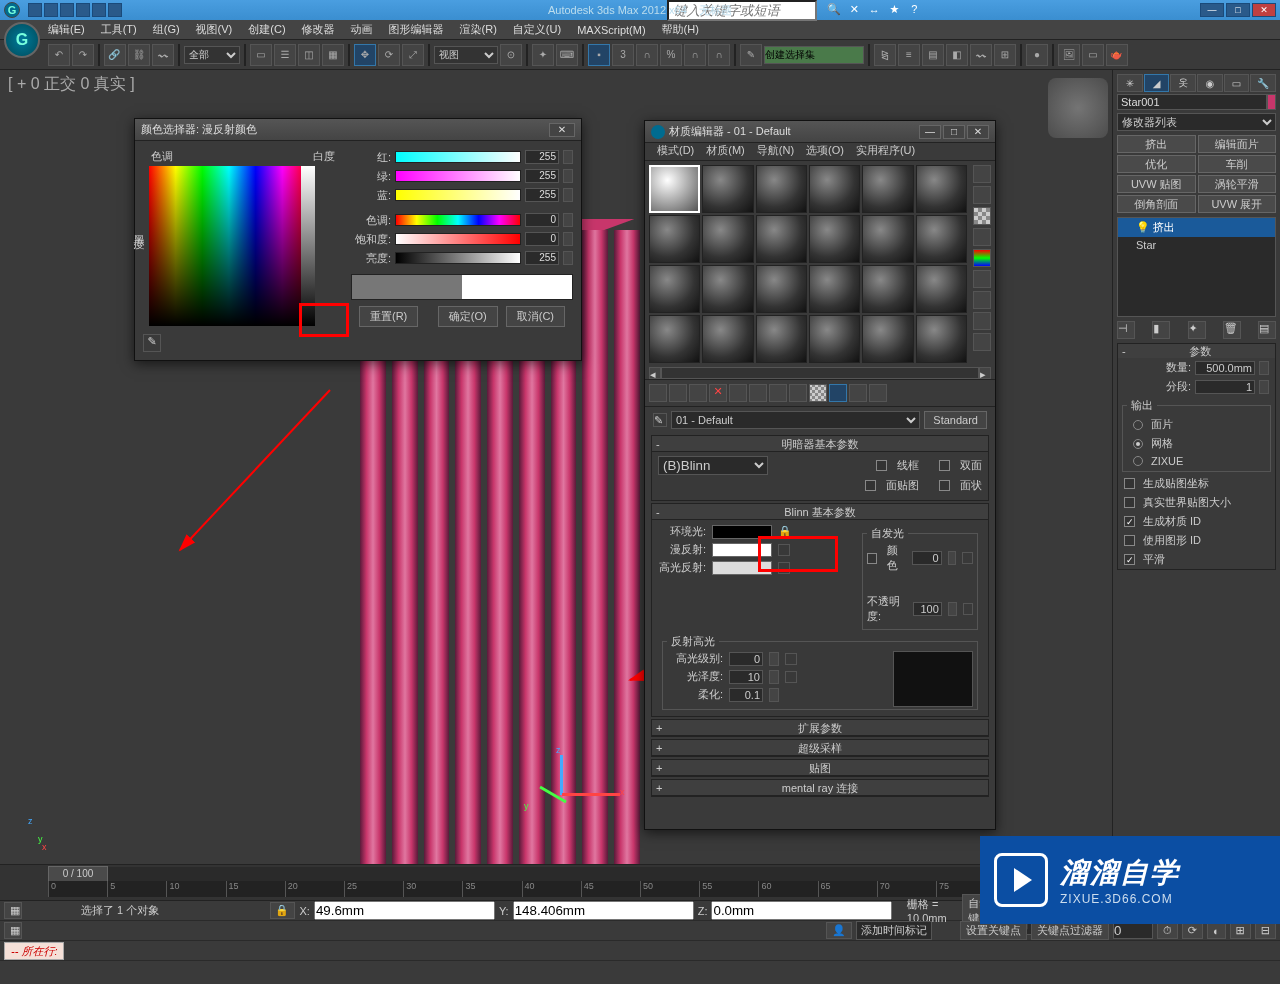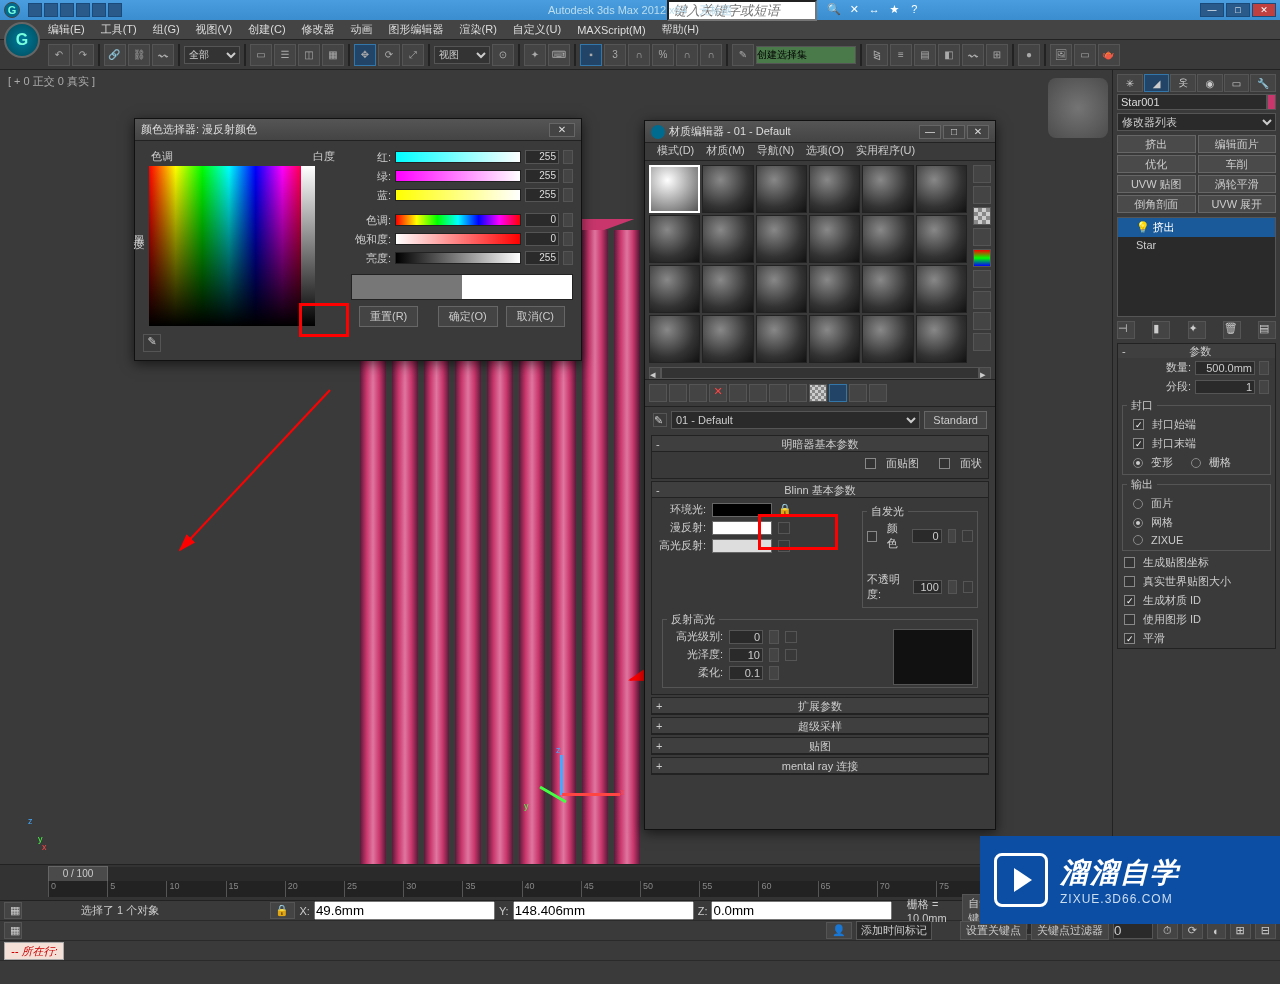--- a/index.html
+++ b/index.html
@@ -22,21 +22,21 @@
 .app-btn { position:absolute; left:4px; top:22px; width:36px; height:36px; background:radial-gradient(#007a9a,#004a5a); border-radius:50%; border:2px solid #666; display:flex; align-items:center; justify-content:center; color:#7fd; font-weight:bold; font-size:16px; z-index:2; }
 
 .toolbar { height: 30px; background: #3a3a3a; border-bottom:1px solid #222; display:flex; align-items:center; padding-left:48px; gap:2px; }
 .toolbar .tb-btn { width:22px; height:22px; background:#444; border:1px solid #555; display:inline-flex; align-items:center; justify-content:center; font-size:10px; color:#aaa;}
 .toolbar .tb-btn.active { background:#224466; border-color:#3377aa; }
 .toolbar .sep { width:2px; height:22px; background:#222; margin:0 2px; }
 .toolbar select { background:#333; color:#ccc; border:1px solid #555; height:18px; font-size:10px; }
 .toolbar input[type=text]{ background:#333; color:#ccc; border:1px solid #555; height:18px; font-size:10px; }
 
 .viewport-area { position:absolute; left:0; top:70px; right:168px; bottom:120px; background:#3a3a3a; overflow:hidden; }
-.viewport-label { position:absolute; left:8px; top:4px; color:#aaa; font-size:11px; }
+.viewport-label { position:absolute; left:8px; top:4px; color:#aaa; font-size:16px; }
 .viewport-model { position:absolute; left:340px; top:100px; width:320px; height:700px; }
 .star-shape { position:absolute; top:0; left:20px; width:280px; height:140px; background:#c8366b; clip-path: polygon(50% 0%, 61% 35%, 98% 35%, 68% 57%, 79% 91%, 50% 70%, 21% 91%, 32% 57%, 2% 35%, 39% 35%); }
 .extrude-body { position:absolute; top:60px; left:20px; right:20px; bottom:0; display:flex; gap:6px; }
 .extrude-col { flex:1; background:linear-gradient(90deg,#5a1a3a,#c8366b,#e076a0,#c8366b,#5a1a3a); }
 .axis-gizmo { position:absolute; left:18px; bottom:14px; width:30px; height:30px; font-size:9px; }
 .axis-gizmo .z { color:#4af; position:absolute; left:10px; top:-4px; } .axis-gizmo .y { color:#4f4; position:absolute; left:20px; top:14px; } .axis-gizmo .x{ color:#f44; position:absolute; left:24px; top:22px; }
 .center-gizmo { position:absolute; left:520px; top:685px; width:90px; height:90px; font-size:9px; }
 .center-gizmo .lz { position:absolute; left:40px; top:0; width:3px; height:40px; background:#4af; }
 .center-gizmo .lx { position:absolute; left:42px; top:38px; width:58px; height:3px; background:#f44; }
 .center-gizmo .ly { position:absolute; left:18px; top:38px; width:30px; height:3px; background:#4f4; transform:rotate(30deg); }
@@ -209,21 +209,21 @@
   <span class="sep"></span>
   <span class="tb-btn">▭</span>
   <span class="tb-btn">☰</span>
   <span class="tb-btn">◫</span>
   <span class="tb-btn">▦</span>
   <span class="sep"></span>
   <span class="tb-btn active">✥</span>
   <span class="tb-btn">⟳</span>
   <span class="tb-btn">⤢</span>
   <span class="sep"></span>
-  <select style="width:56px"><option>视图</option></select>
+  <select style="width:64px"><option>视图</option></select>
   <span class="tb-btn">⊙</span>
   <span class="sep"></span>
   <span class="tb-btn">✦</span>
   <span class="tb-btn">⌨</span>
   <span class="sep"></span>
   <span class="tb-btn active">▪</span>
   <span class="tb-btn">3</span>
   <span class="tb-btn">∩</span>
   <span class="tb-btn">%</span>
   <span class="tb-btn">∩</span>
@@ -435,20 +435,29 @@
       <span></span>
   </div>
   <div class="mat-name-row">
     <span class="pick">✎</span>
     <select><option>01 - Default</option></select>
     <span class="type">Standard</span>
   </div>
   <div class="rollout">
     <div class="rollout-header"><span class="pm">-</span><span>明暗器基本参数</span></div>
     <div class="rollout-body">
+      <div class="ro-row">
+        <select style="width:110px;background:#2a2a2a;color:#ccc;border:1px solid #555"><option>(B)Blinn</option></select>
+        <span style="flex:1"></span>
+        <span class="chk"></span>
+          <span>线框</span>
+        <span style="width:8px"></span>
+        <span class="chk"></span>
+          <span>双面</span>
+      </div>
       <div class="ro-row" style="justify-content:flex-end">
         <span class="chk"></span>
           <span>面贴图</span>
         <span style="width:8px"></span>
         <span class="chk"></span>
           <span>面状</span>
       </div>
     </div>
   </div>
   <div class="rollout" style="position:relative">
@@ -574,38 +583,20 @@
           <span class="lbl">数量:</span>
           <span class="num">500.0mm</span>
           <span class="spin"></span>
         </div>
       <div class="p-row">
           <span class="lbl">分段:</span>
           <span class="num">1</span>
           <span class="spin"></span>
         </div>
       <fieldset>
-          <legend>封口</legend>
-        <div class="p-row">
-            <span class="chk on"></span>
-            <span>封口始端</span>
-          </div>
-        <div class="p-row">
-            <span class="chk on"></span>
-            <span>封口末端</span>
-          </div>
-        <div class="p-row">
-            <span class="radio on"></span>
-            <span>变形</span>
-            <span style="width:10px"></span>
-            <span class="radio"></span>
-            <span>栅格</span>
-          </div>
-      </fieldset>
-      <fieldset>
           <legend>输出</legend>
         <div class="p-row">
             <span class="radio"></span>
             <span>面片</span>
           </div>
         <div class="p-row">
             <span class="radio on"></span>
             <span>网格</span>
           </div>
         <div class="p-row">

